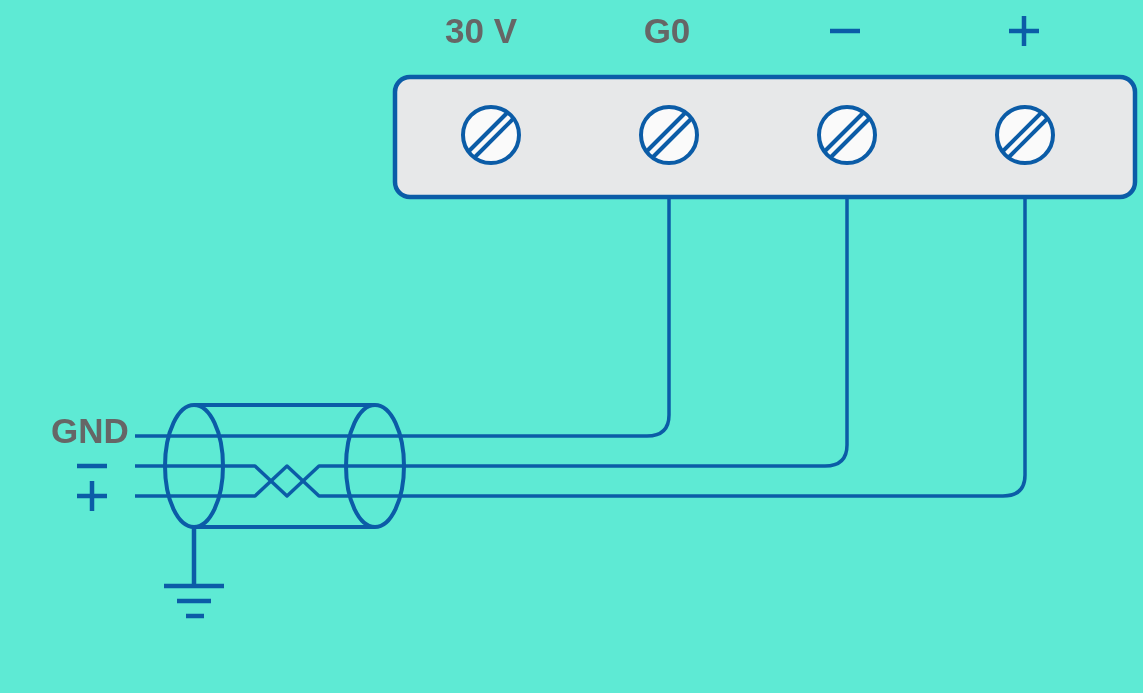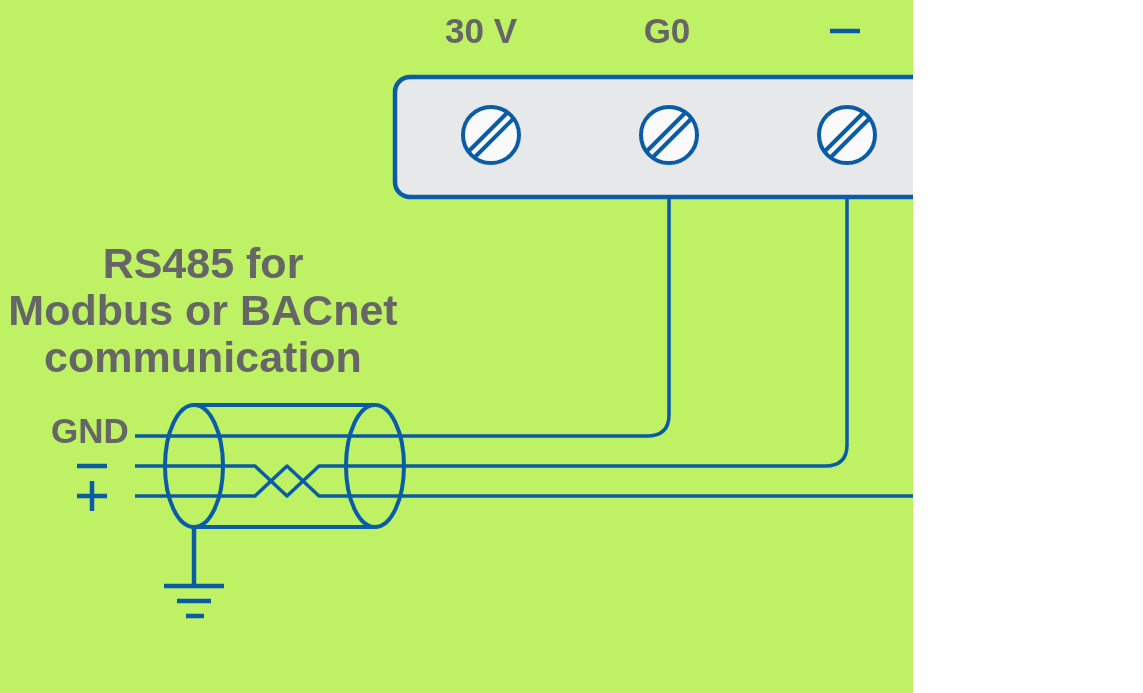--- a/index.html
+++ b/index.html
@@ -1,20 +1,20 @@
 <!DOCTYPE html>
 <html><head>
 <meta charset="utf-8">
 <style>
   html, body { margin: 0; padding: 0; background: #ffffff; }
   .stage {
     position: relative;
-    width: 913px;
+    width: 1143px;
     height: 693px;
-    background: #bef264;
+    background: #5eead4;
     overflow: hidden;
     font-family: "Liberation Sans", sans-serif;
   }
   .stage svg { position: absolute; left: 0; top: 0; }
 
   .term-label {
     font-family: "Liberation Sans", sans-serif;
     font-weight: 700;
     font-size: 35px;
     fill: #666666;
@@ -98,18 +98,15 @@
     <text class="term-label" x="90" y="443">GND</text>
     <g aria-label="−">
       <line x1="77" y1="466" x2="107" y2="466" stroke="#0b5ca7" stroke-width="4.5"></line>
     </g>
     <g aria-label="+">
       <line x1="77" y1="496" x2="107" y2="496" stroke="#0b5ca7" stroke-width="4.5"></line>
       <line x1="92" y1="481" x2="92" y2="511" stroke="#0b5ca7" stroke-width="4.5"></line>
     </g>
   </svg>
 
-  <div class="note note-rs485">RS485 for
-Modbus or BACnet
-communication</div>
 
 
 </div>
 
 </body></html>

